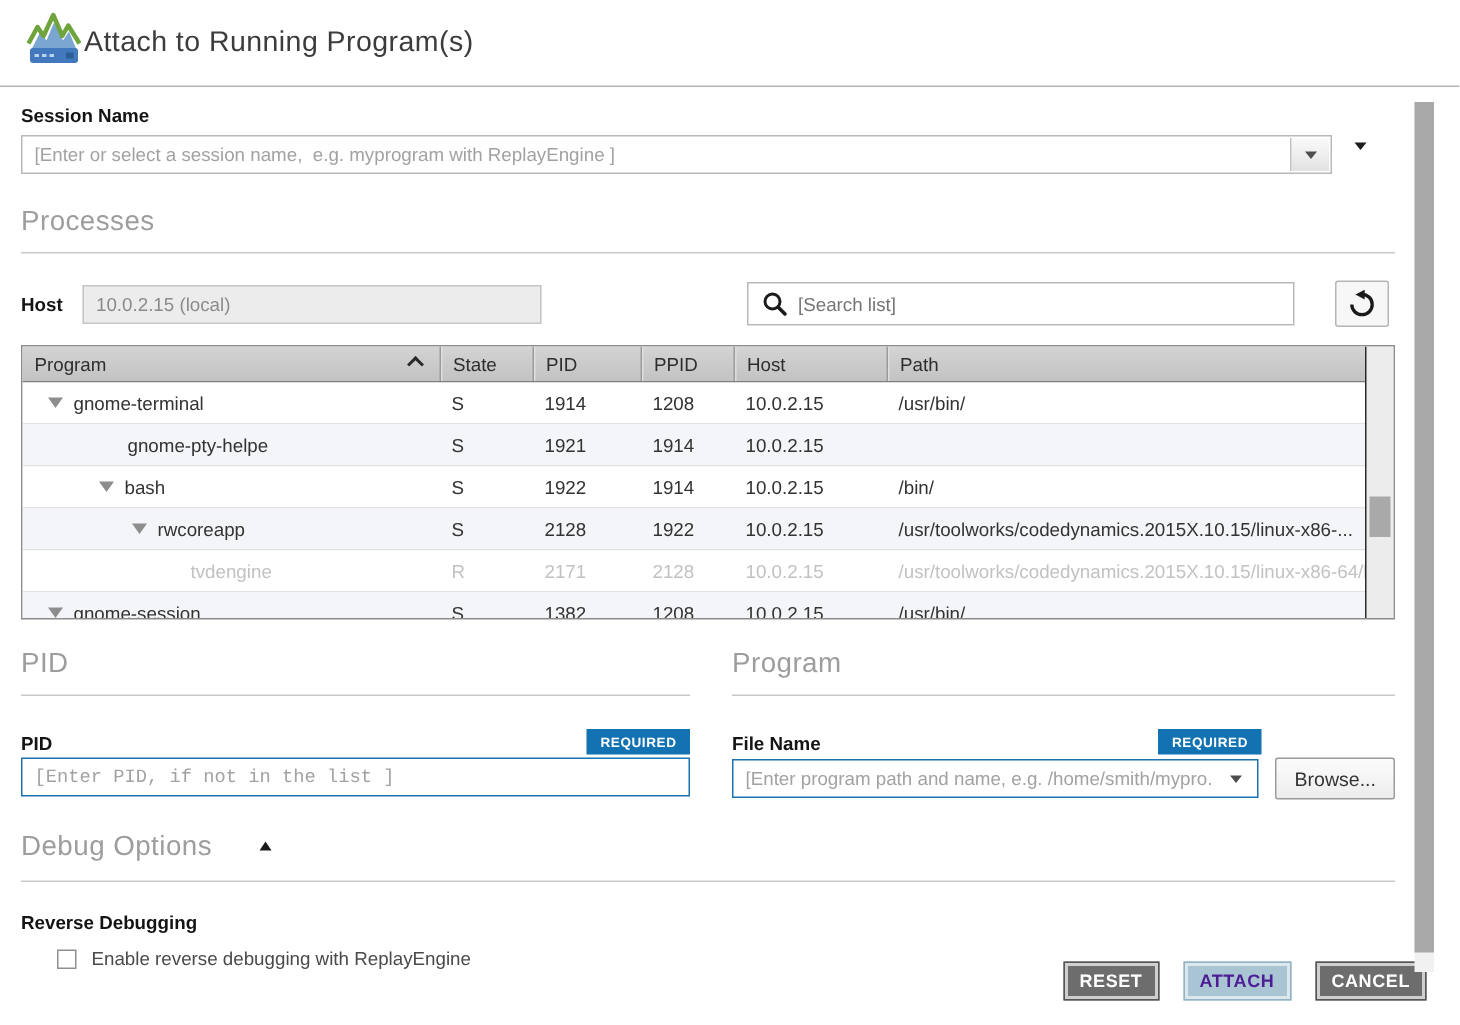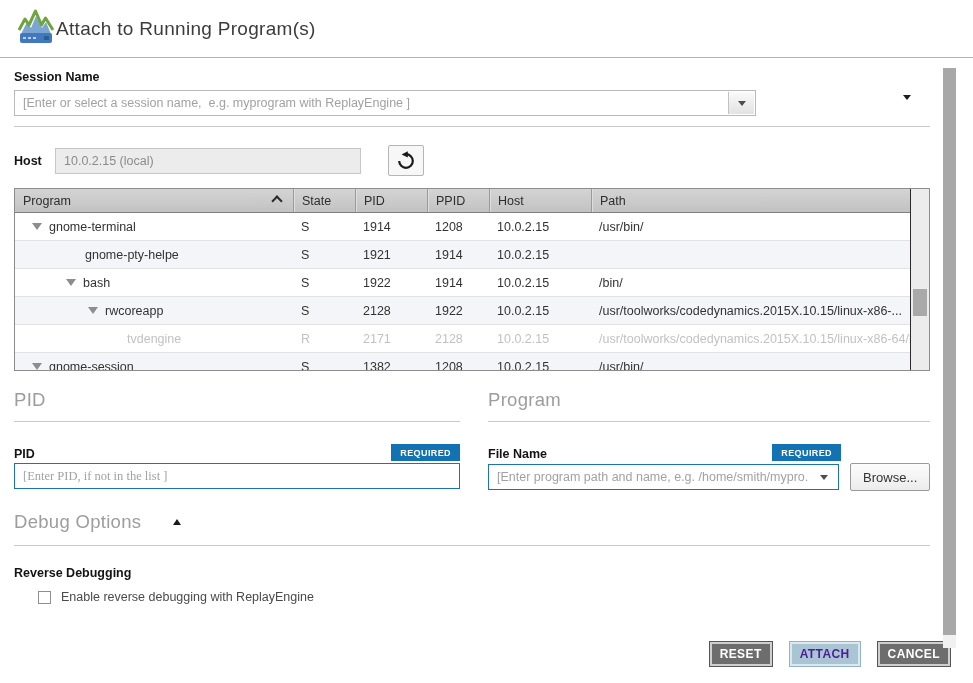--- a/index.html
+++ b/index.html
@@ -10,21 +10,21 @@
   }
   
   .app-header { display:flex; align-items:center; height:58px;
     padding-left:16px; border-bottom:1px solid #b3b3b3; }
   .app-title { font-size:19px; color:#3c3c3c; letter-spacing:0.3px; }
   
   .content { margin-left:14px; width:916px; }
   .field-label { font-size:12.5px; font-weight:bold; color:#141414; }
   .session-label { margin-top:12px; }
   .combo-row { position:relative; margin-top:6px; }
-  .combo { position:relative; width:742px; height:26px; border:1px solid #b9b9b9; background:#fff; }
+  .combo { position:relative; width:874px; height:26px; border:1px solid #b9b9b9; background:#fff; }
   .combo input { position:absolute; inset:0; border:0; outline:none; padding:0 30px 0 8px;
     font-family:inherit; font-size:12.5px; color:#333; background:transparent; }
   .combo input::placeholder, .plain-input input::placeholder { color:#a2a2a2; opacity:1; }
   .combo .dd-btn { position:absolute; right:1px; top:1px; bottom:1px; width:26px;
     background:linear-gradient(#fafafa,#e2e2e2); border-left:1px solid #c2c2c2;
     display:flex; align-items:center; justify-content:center; cursor:pointer; }
   .tri-down { width:0; height:0; border-left:4px solid transparent; border-right:4px solid transparent;
     border-top:5px solid #4e4e4e; }
   .tri-down.dark { border-top-color:#1c1c1c; }
   .menu-arrow { position:absolute; left:889px; top:10px; }
@@ -66,21 +66,21 @@
   .twocol { display:flex; margin-top:18px; }
   .col-left { width:446px; }
   .col-right { margin-left:28px; width:442px; }
   .rule-col { margin-top:10px; }
   .label-row { display:flex; align-items:flex-end; justify-content:space-between; margin-top:22px; }
   .label-row.narrow { width:353px; }
   .required-badge { background:#1373b2; color:#ffffff; font-size:9px; font-weight:bold;
     letter-spacing:0.4px; padding:4px 9px 3px; }
   .plain-input { position:relative; height:26px; border:1px solid #1b73af; background:#fff; }
   .plain-input input { position:absolute; inset:0; border:0; outline:none; padding:0 8px;
-    font-family:Liberation Serif, serif; font-size:12.5px; color:#15803d; background:transparent; }
+    font-family:Liberation Mono, monospace; font-size:12.5px; color:#15803d; background:transparent; }
   .pid-input { width:446px; margin-top:2px; }
   .fn-row { display:flex; align-items:center; margin-top:2px; }
   .fn-combo { width:353px; height:26px; border:1px solid #1b73af; }
   .browse-btn { margin-left:11px; width:80px; height:28px; background:linear-gradient(#fcfcfc,#ececec);
     border:1px solid #9a9a9a; border-radius:2px; font-family:inherit; font-size:13px; color:#333; cursor:pointer; }
   
   .debug-heading-row { margin-top:20px; display:flex; align-items:center; gap:32px; }
   .tri-up { width:0; height:0; border-left:4.5px solid transparent; border-right:4.5px solid transparent;
     border-bottom:6px solid #1a1a1a; cursor:pointer; }
   .rule-debug { margin-top:12px; }
@@ -124,25 +124,33 @@
       <input type="text" placeholder="[Enter or select a session name,  e.g. myprogram with ReplayEngine ]" style="">
       <span class="dd-btn">
         <span class="tri-down"></span>
       </span>
     </div>
     <span class="menu-arrow">
       <span class="tri-down dark"></span>
     </span>
   </div>
 
+  <div class="section-heading processes-heading">Processes</div>
   <div class="rule rule-processes"></div>
 
   <div class="host-row">
     <span class="field-label host-label">Host</span>
     <div class="disabled-input">10.0.2.15 (local)</div>
+    <div class="search-box">
+      <svg width="17" height="17" viewBox="0 0 17 17">
+        <circle cx="7" cy="7" r="5" fill="none" stroke="#1c1c1c" stroke-width="2"></circle>
+        <line x1="10.8" y1="10.8" x2="15.3" y2="15.3" stroke="#1c1c1c" stroke-width="2.4" stroke-linecap="round"></line>
+      </svg>
+      <input type="text" placeholder="[Search list]" style="">
+    </div>
     <div class="reset-btn">
       <svg width="20" height="20" viewBox="0 0 20 20">
         <path d="M10 3.2 a6.8 6.8 0 1 1 -6.8 6.8" fill="none" stroke="#1a1a1a" stroke-width="2.2"></path>
         <path d="M11.8 0.2 L11.8 6.6 L5.6 3.4 Z" fill="#1a1a1a"></path>
       </svg>
     </div>
   </div>
 
   <div class="ptable">
     <div class="ptable-main">

